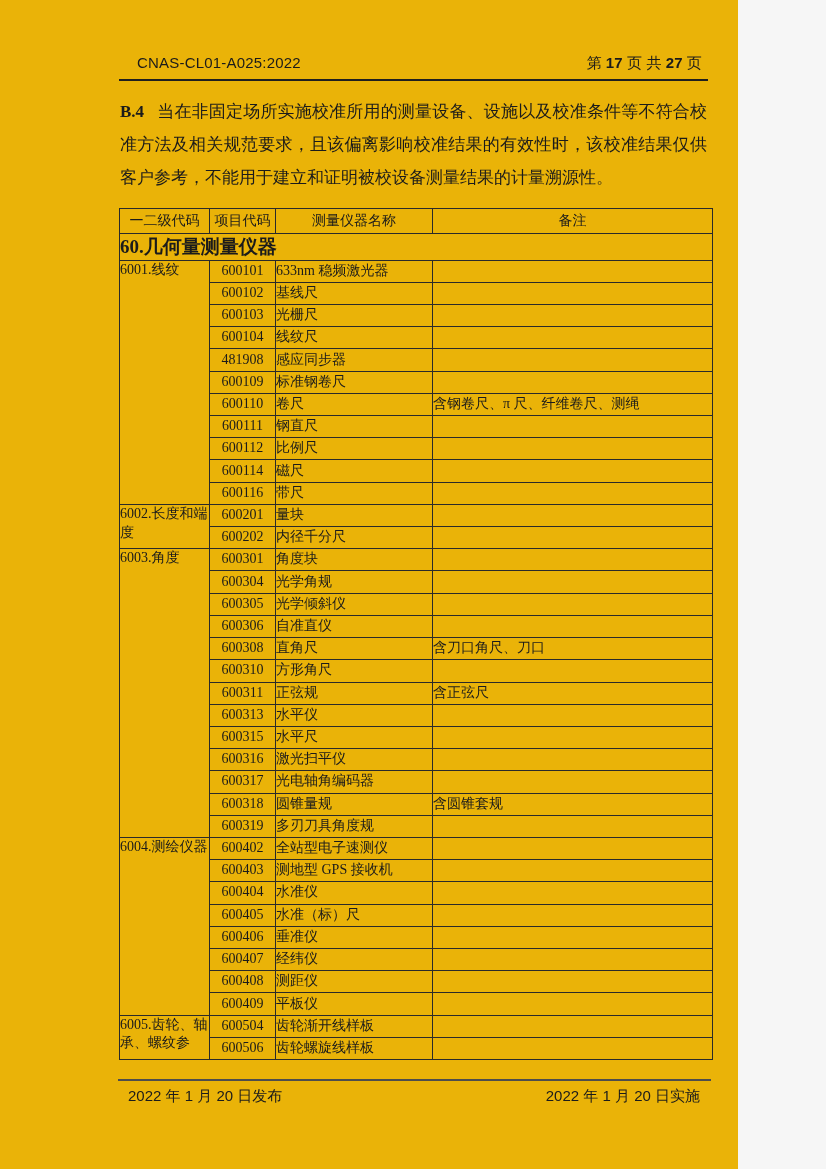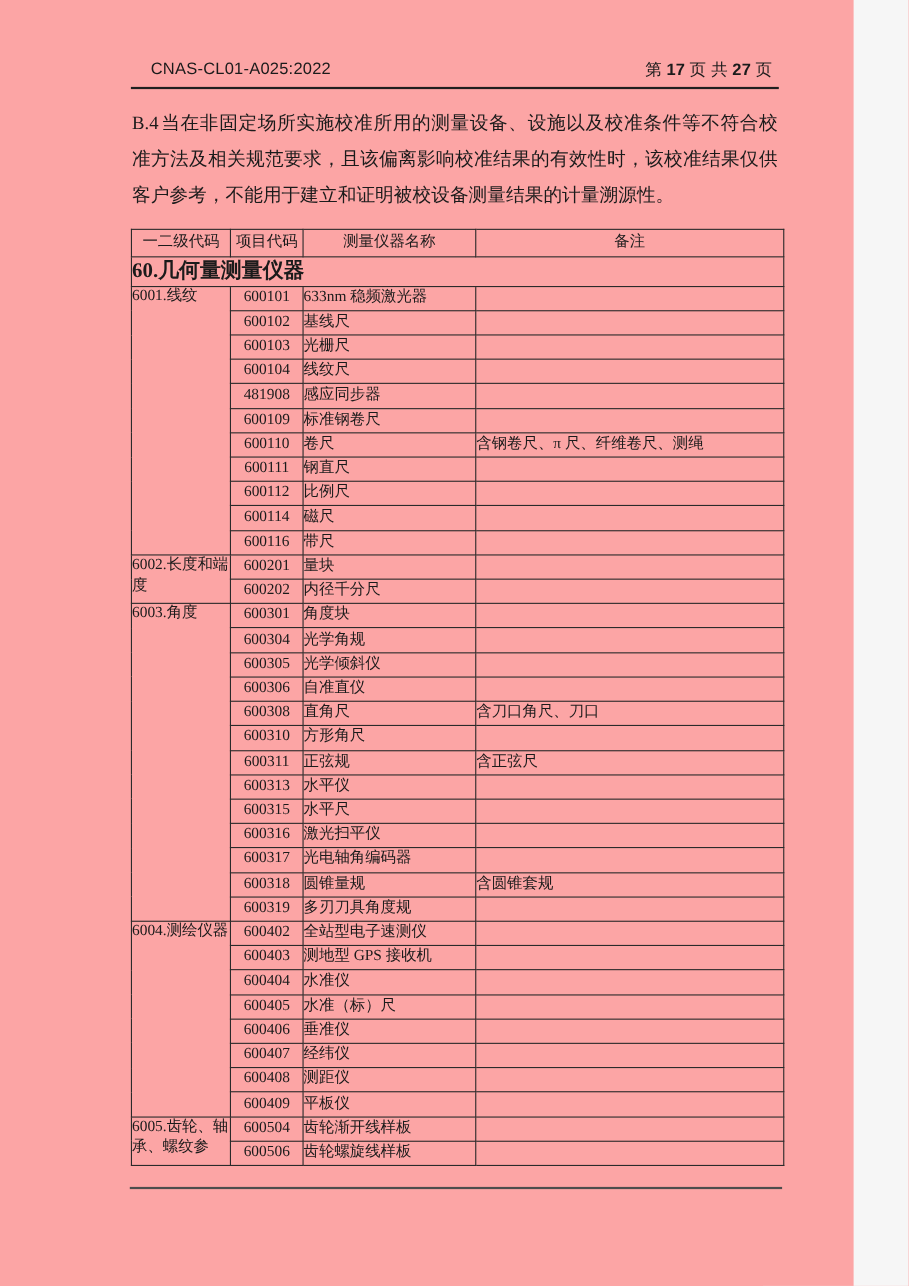--- a/index.html
+++ b/index.html
@@ -1,42 +1,42 @@
 <!DOCTYPE html>
 <html><head>
 <meta charset="utf-8">
 <style>
   html,body { margin:0; padding:0; }
   body {
     width:826px; height:1169px; background:#f6f6f6;
     font-family:"Liberation Serif","DejaVu Serif",serif;
   }
   .page {
-    position:relative; width:776px; height:1169px;
-    background:#fca5a5; overflow:hidden; color:#1b1b1b;
+    position:relative; width:692px; height:1169px;
+    background:#eab308; overflow:hidden; color:#1b1b1b;padding-left:46px;
   }
   .sans { font-family:"Liberation Sans","DejaVu Sans",sans-serif; }
 
   
   .hdr {
     position:absolute; left:119px; top:52px; width:589px; height:29px;
     border-bottom:2px solid #1f1f1f;
     display:flex; justify-content:space-between; align-items:flex-start;
     box-sizing:border-box; padding:2px 6px 0 18px;
     font-size:15px; letter-spacing:0.2px;
   }
   .hdr-right span, .hdr-right b { margin-left:4px; }
   .hdr-right b { font-weight:bold; }
 
   
   .para {
     position:absolute; left:120px; top:95px; width:587px; margin:0;
     font-size:17px; line-height:33px; text-align:justify;
   }
-  .plabel { font-weight:normal; margin-right:2px; }
+  .plabel { font-weight:bold; margin-right:13px; }
 
   
   .caption {
     position:absolute; left:128px; top:184px; width:587px;
     font-size:14.5px; white-space:nowrap;
   }
 
   
   .tbl {
     position:absolute; left:119px; top:208px; width:593px; height:852px;
@@ -281,14 +281,18 @@
         </tr>
         <tr>
           <td class="code-cell">600506</td>
           <td class="name-cell">齿轮螺旋线样板</td>
           <td class="remark-cell"></td>
         </tr>
       </tbody>
   </table>
 
   <div class="ftr-line"></div>
+  <div class="ftr sans">
+    <span>2022 年 1 月 20 日发布</span>
+    <span>2022 年 1 月 20 日实施</span>
+  </div>
 
 </div>
 
 </body></html>

